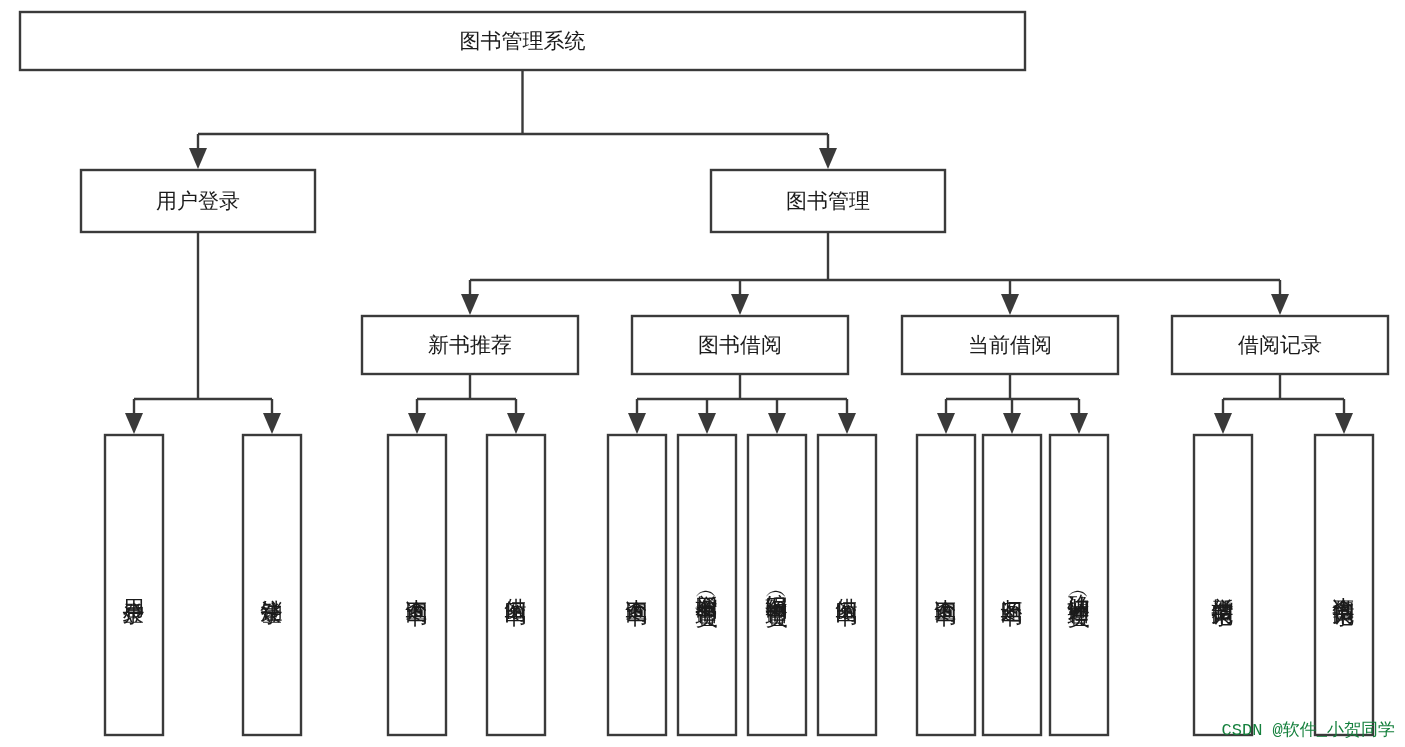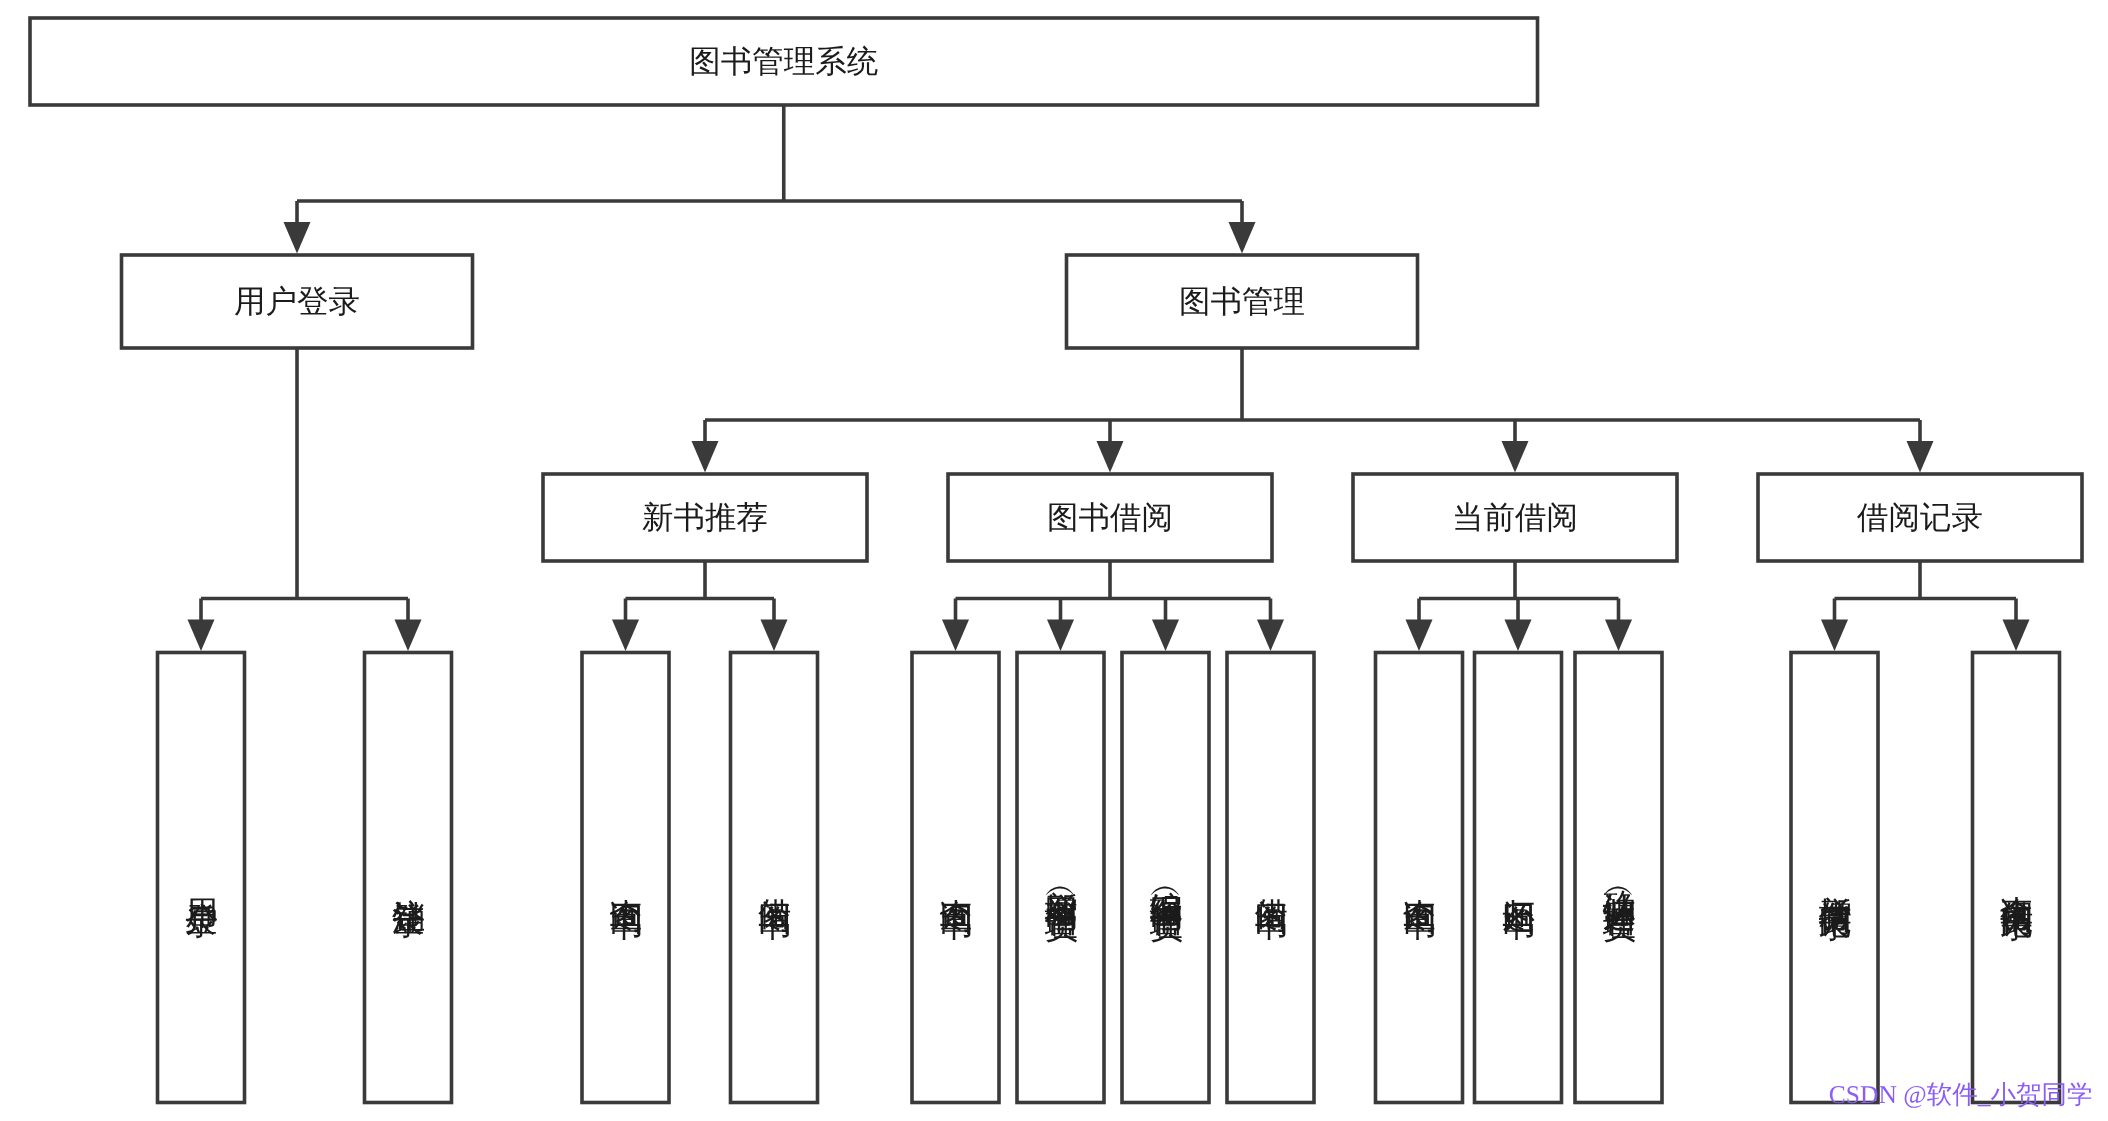--- a/index.html
+++ b/index.html
@@ -50,23 +50,23 @@
     writing-mode: vertical-rl;
     text-orientation: upright;
     letter-spacing: 2px;
     dominant-baseline: central;
     text-anchor: middle;
   }
   .watermark {
     position: absolute;
     right: 10px;
     bottom: 6px;
-    font-family: Liberation Serif, serif;
+    font-family: Liberation Mono, monospace;
     font-size: 17px;
-    color: #8b5cf6;
+    color: #15803d;
     white-space: nowrap;
     pointer-events: none;
     user-select: none;
   }
 </style>
 </head>
 <body>
 
 <svg id="diagram-root" viewBox="0 0 1405 747">
   <g id="edges-layer">

